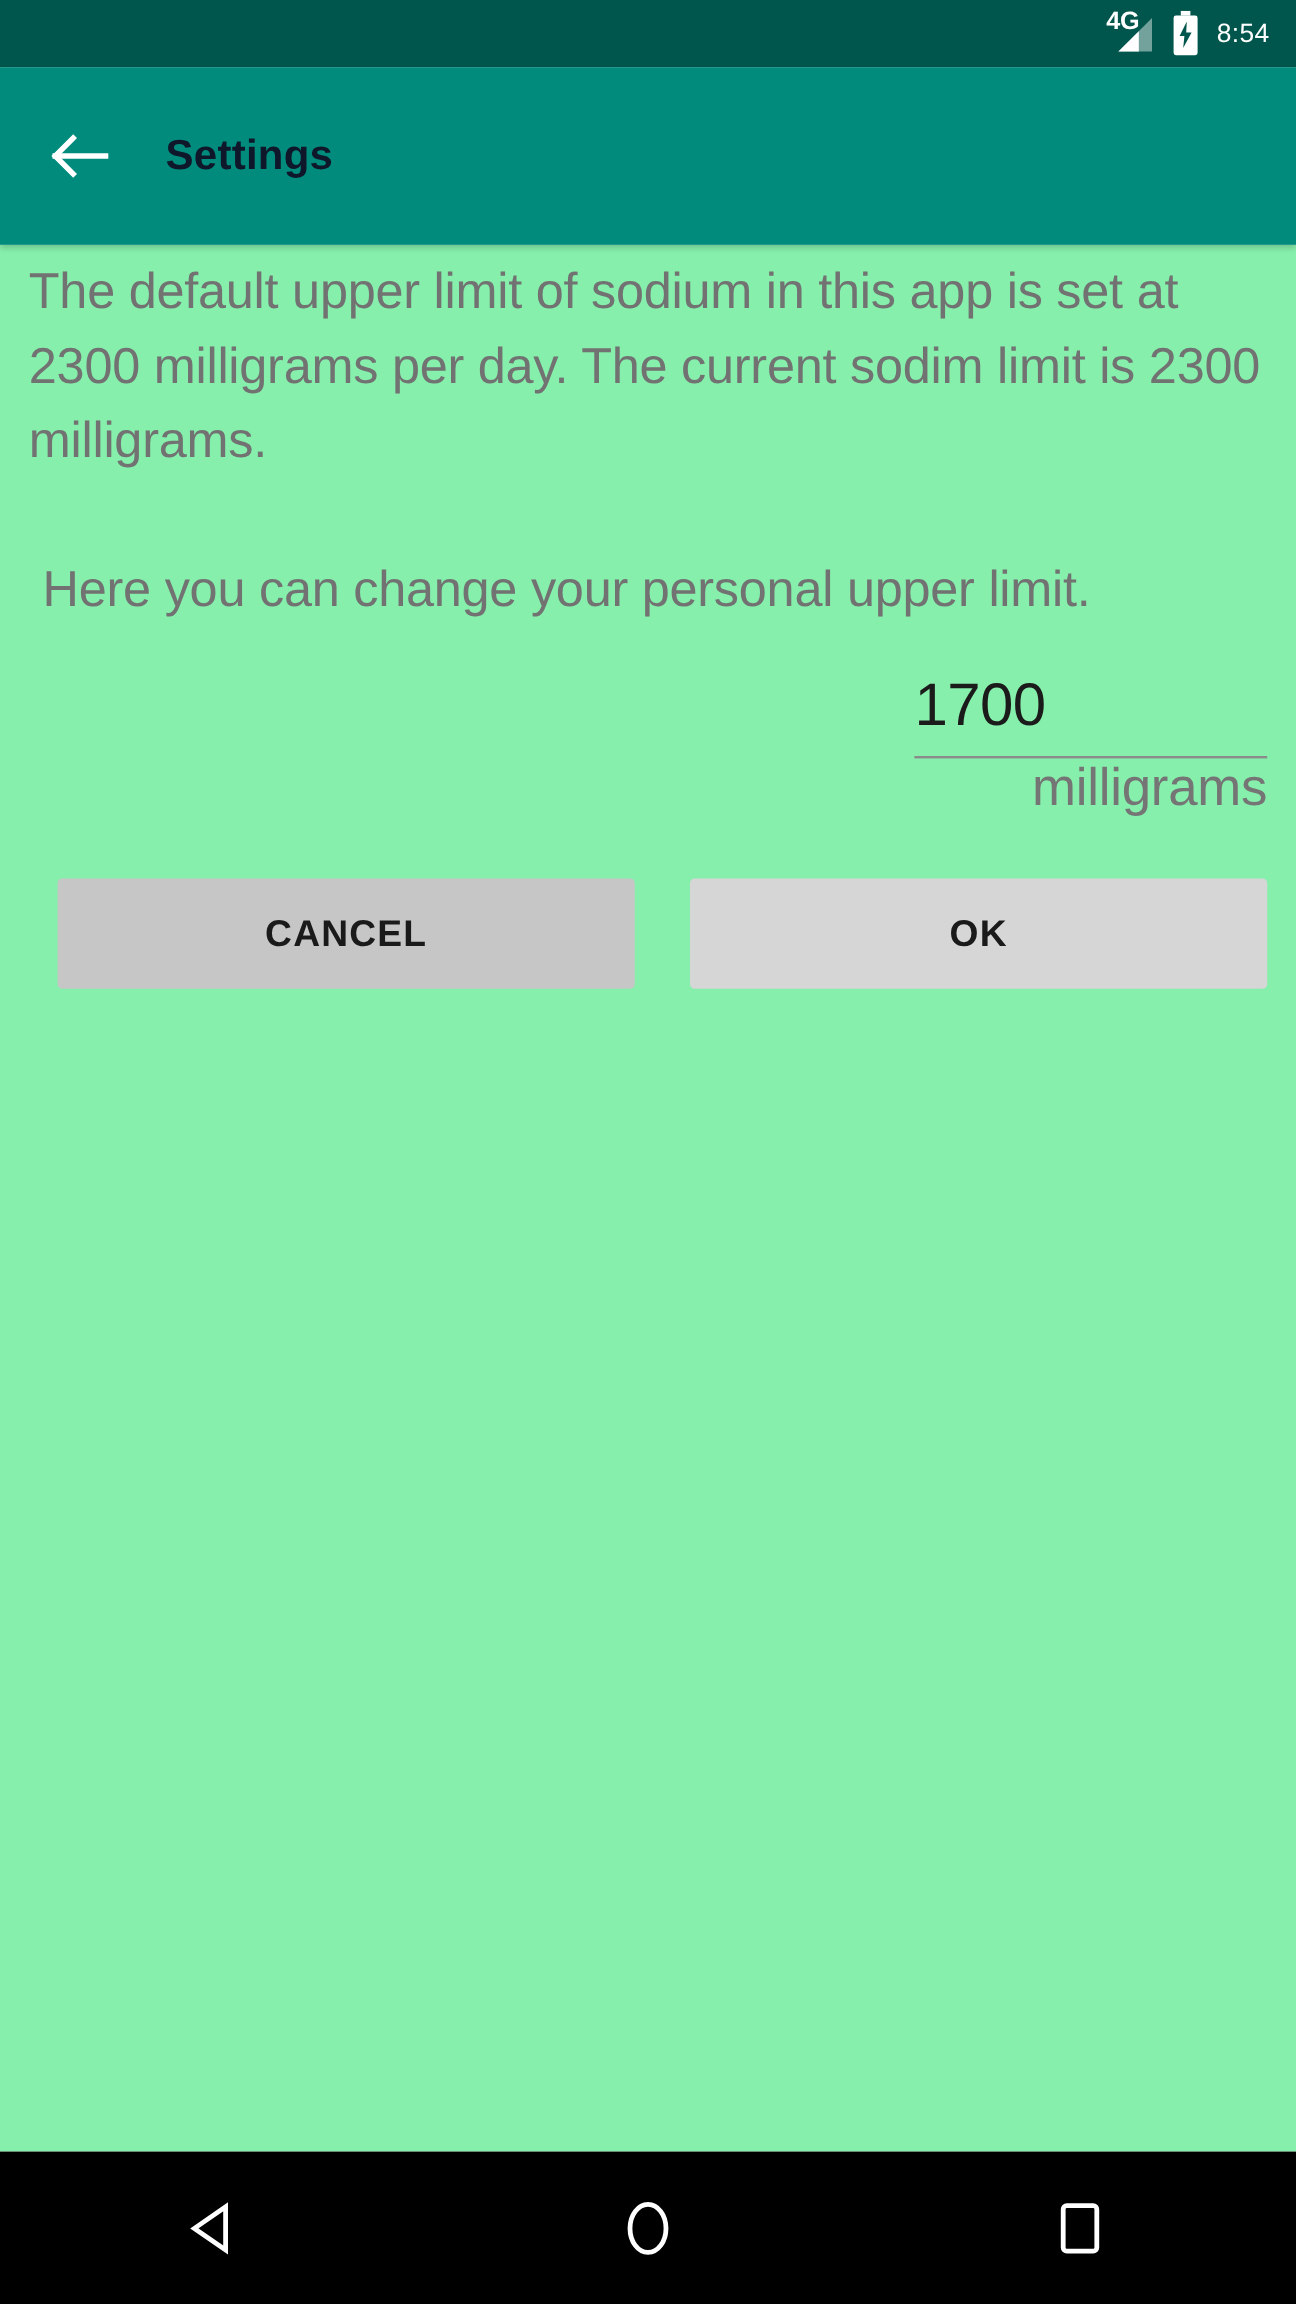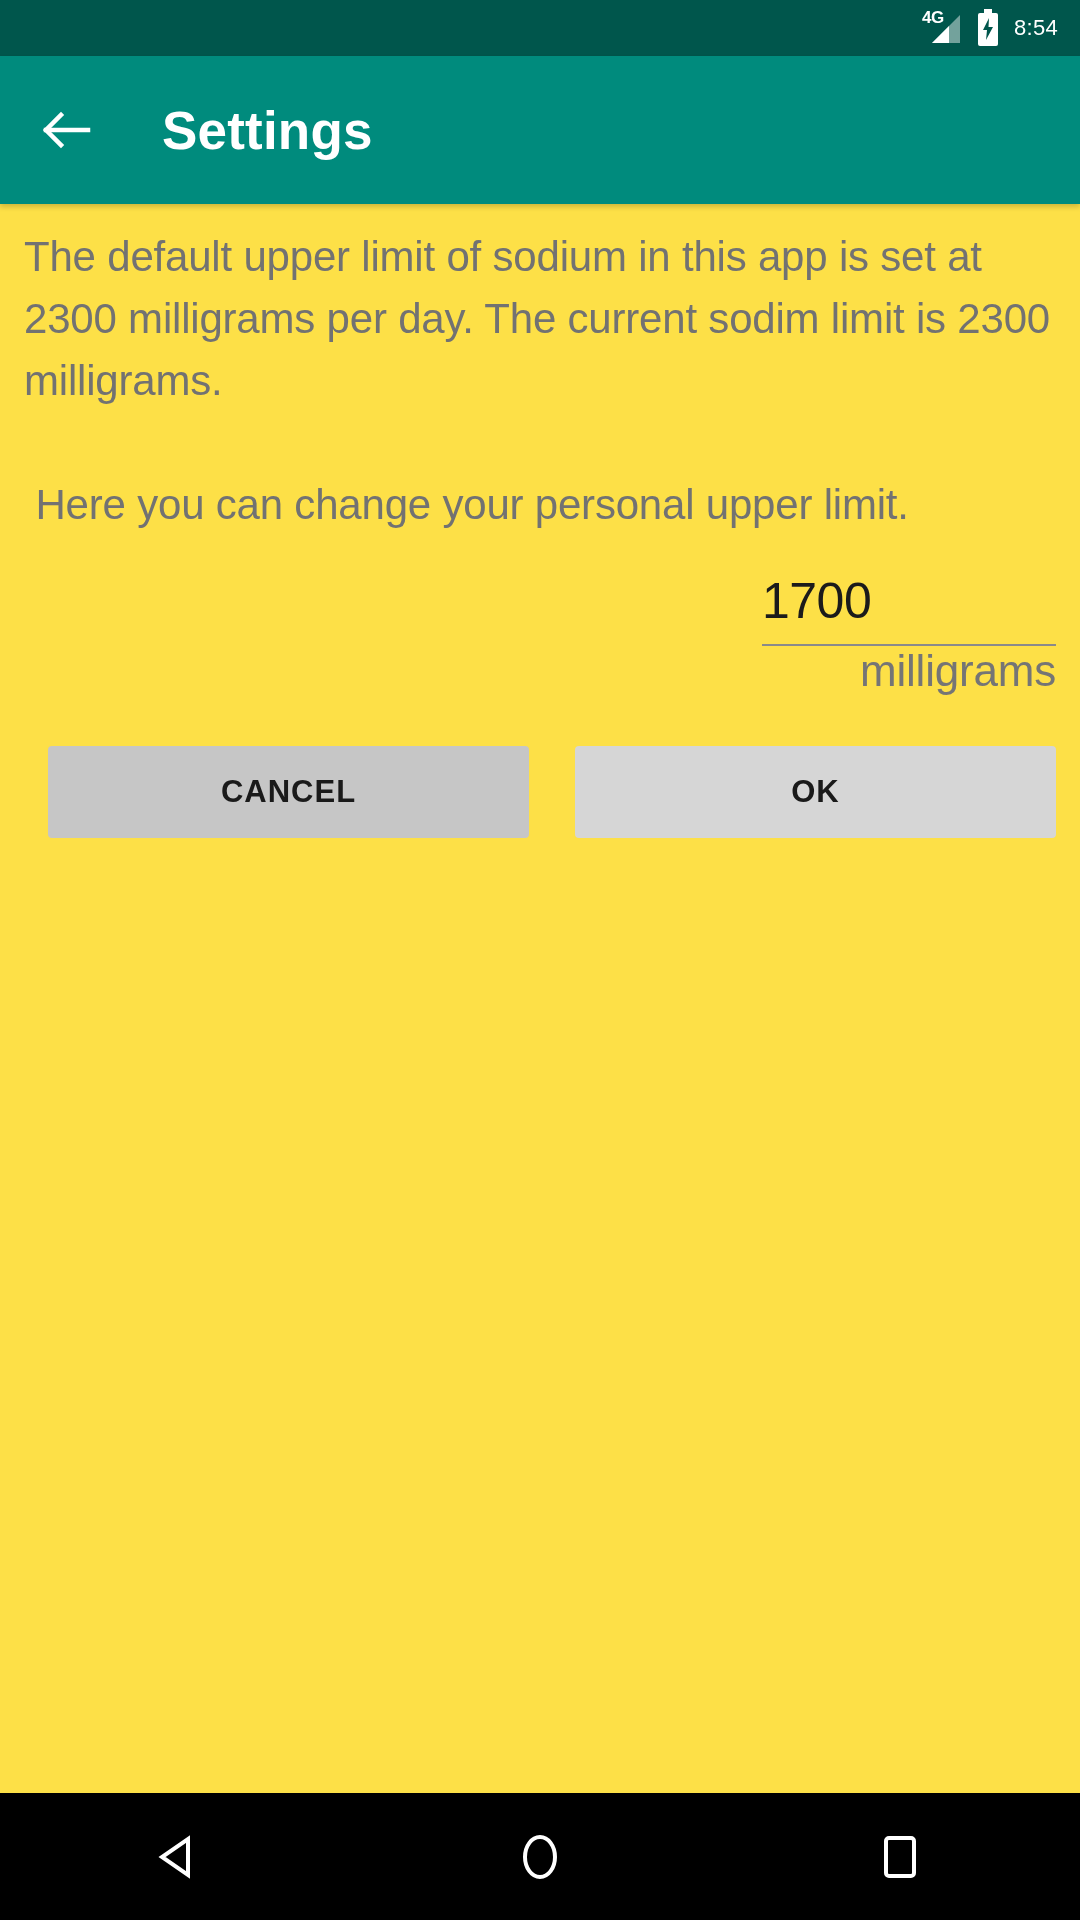--- a/index.html
+++ b/index.html
@@ -41,21 +41,21 @@
   .signal-wrap {
     position: relative;
     width: 38px;
     height: 38px;
     display: block;
   }
   .signal-label {
     position: absolute;
     top: 0px;
     left: -2px;
-    font-size: 17px;
+    font-size: 21px;
     font-weight: bold;
     color: #ffffff;
     line-height: 17px;
     letter-spacing: -0.3px;
   }
   .battery-icon {
     display: block;
     width: 24px;
     height: 38px;
   }
@@ -81,32 +81,32 @@
     position: relative;
     z-index: 5;
   }
   .back-arrow {
     width: 54px;
     height: 54px;
     display: block;
     cursor: pointer;
   }
   .toolbar-title {
-    color: #ffffff;
-    font-size: 53px;
+    color: #0f172a;
+    font-size: 35px;
     font-weight: bold;
-    margin-left: 70px;
+    margin-left: 46px;
     letter-spacing: 0.2px;
   }
 
   
   .content {
     flex: 1 1 auto;
-    background: #fde047;
-    padding: 14px 24px;
+    background: #86efac;
+    padding: 0 24px;
     box-sizing: border-box;
     overflow: hidden;
   }
   .info-text {
     color: #727272;
     font-size: 42px;
     line-height: 62px;
     padding-top: 8px;
     white-space: pre-wrap;
     letter-spacing: -0.2px;

